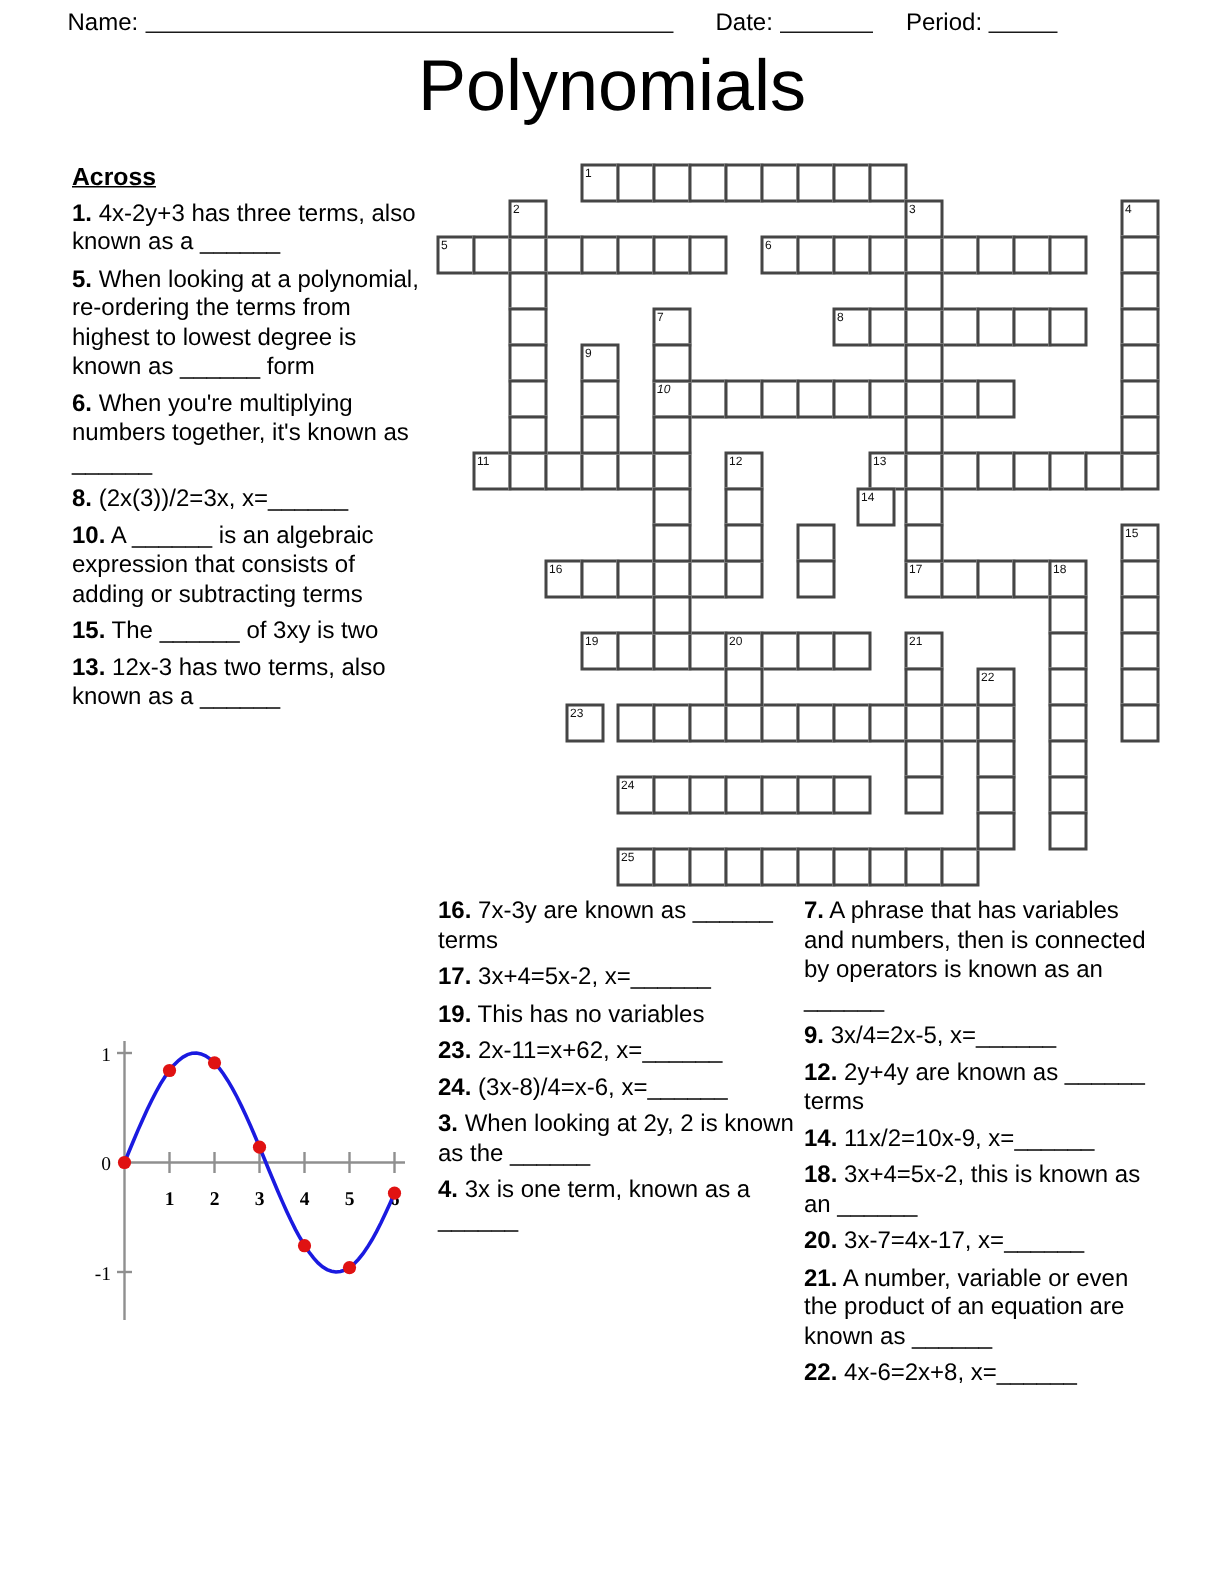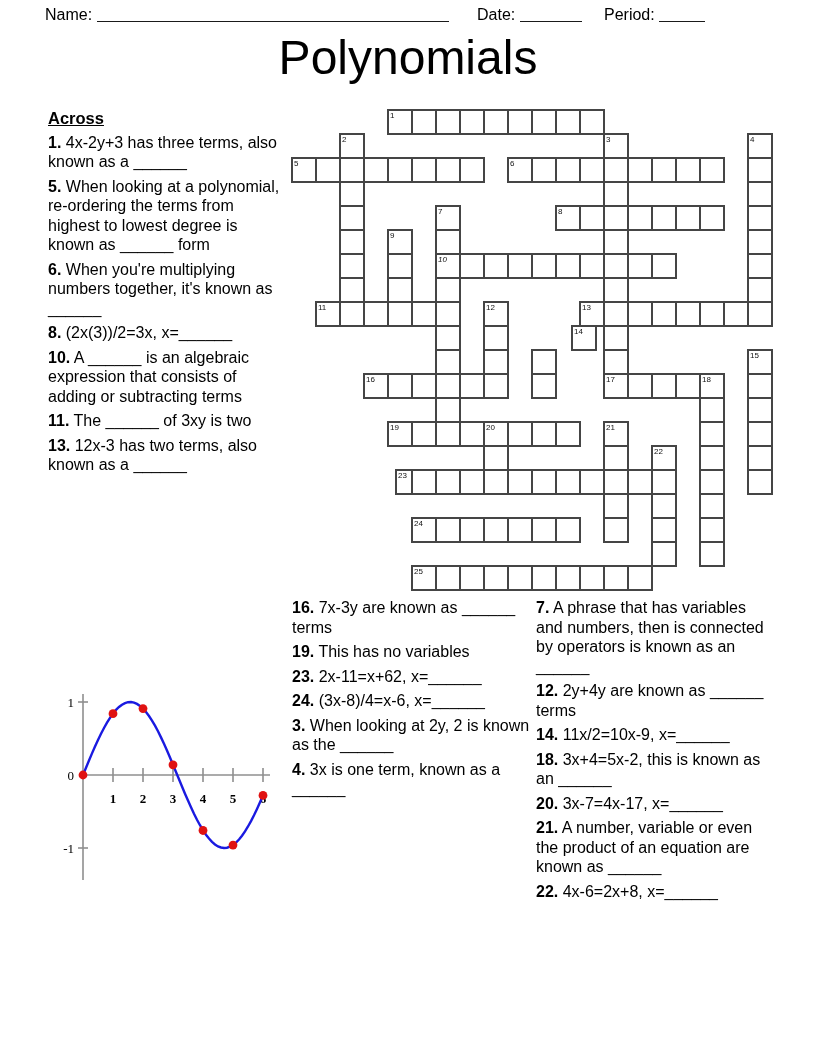--- a/index.html
+++ b/index.html
@@ -152,21 +152,21 @@
     </div>
     <div class="gcell" style="left: 120px; top: 312px;"></div>
     <div class="gcell" style="left: 144px; top: 312px;"></div>
     <div class="gcell" style="left: 168px; top: 312px;"></div>
     <div class="gcell" style="left: 192px; top: 312px;">
       <span class="gnum">20</span>
     </div>
     <div class="gcell" style="left: 216px; top: 312px;"></div>
     <div class="gcell" style="left: 240px; top: 312px;"></div>
     <div class="gcell" style="left: 264px; top: 312px;"></div>
-    <div class="gcell" style="left: 104px; top: 360px;">
+    <div class="gcell" style="left: 86px; top: 360px;">
       <span class="gnum">23</span>
     </div>
     <div class="gcell" style="left: 120px; top: 360px;"></div>
     <div class="gcell" style="left: 144px; top: 360px;"></div>
     <div class="gcell" style="left: 168px; top: 360px;"></div>
     <div class="gcell" style="left: 192px; top: 360px;"></div>
     <div class="gcell" style="left: 216px; top: 360px;"></div>
     <div class="gcell" style="left: 240px; top: 360px;"></div>
     <div class="gcell" style="left: 264px; top: 360px;"></div>
     <div class="gcell" style="left: 288px; top: 360px;"></div>
@@ -272,33 +272,35 @@
     <div class="gcell" style="left: 360px; top: 432px;"></div>
   </div>
 
 <div class="cluecol" id="col-left">
     <div class="clues-heading">Across</div>
     <div class="clue"><b>1.</b> 4x-2y+3 has three terms, also known as a ______</div>
     <div class="clue"><b>5.</b> When looking at a polynomial, re-ordering the terms from highest to lowest degree is known as ______ form</div>
     <div class="clue"><b>6.</b> When you're multiplying numbers together, it's known as ______</div>
     <div class="clue"><b>8.</b> (2x(3))/2=3x, x=______</div>
     <div class="clue"><b>10.</b> A ______ is an algebraic expression that consists of adding or subtracting terms</div>
-    <div class="clue"><b>11.</b> The ______ of 3xy is two</div>
+    <div class="clue"><b>15.</b> The ______ of 3xy is two</div>
     <div class="clue"><b>13.</b> 12x-3 has two terms, also known as a ______</div>
   </div>
 <div class="cluecol" id="col-mid">
     <div class="clue"><b>16.</b> 7x-3y are known as ______ terms</div>
+    <div class="clue"><b>17.</b> 3x+4=5x-2, x=______</div>
     <div class="clue"><b>19.</b> This has no variables</div>
     <div class="clue"><b>23.</b> 2x-11=x+62, x=______</div>
     <div class="clue"><b>24.</b> (3x-8)/4=x-6, x=______</div>
     <div class="clue"><b>3.</b> When looking at 2y, 2 is known as the ______</div>
     <div class="clue"><b>4.</b> 3x is one term, known as a ______</div>
   </div>
 <div class="cluecol" id="col-right">
     <div class="clue"><b>7.</b> A phrase that has variables and numbers, then is connected by operators is known as an ______</div>
+    <div class="clue"><b>9.</b> 3x/4=2x-5, x=______</div>
     <div class="clue"><b>12.</b> 2y+4y are known as ______ terms</div>
     <div class="clue"><b>14.</b> 11x/2=10x-9, x=______</div>
     <div class="clue"><b>18.</b> 3x+4=5x-2, this is known as an ______</div>
     <div class="clue"><b>20.</b> 3x-7=4x-17, x=______</div>
     <div class="clue"><b>21.</b> A number, variable or even the product of an equation are known as ______</div>
     <div class="clue"><b>22.</b> 4x-6=2x+8, x=______</div>
   </div>
 
 <div id="graph"><svg width="232" height="212">
       <line x1="35" y1="16" x2="35" y2="202" stroke="#8f8f8f" stroke-width="1.6"></line>

